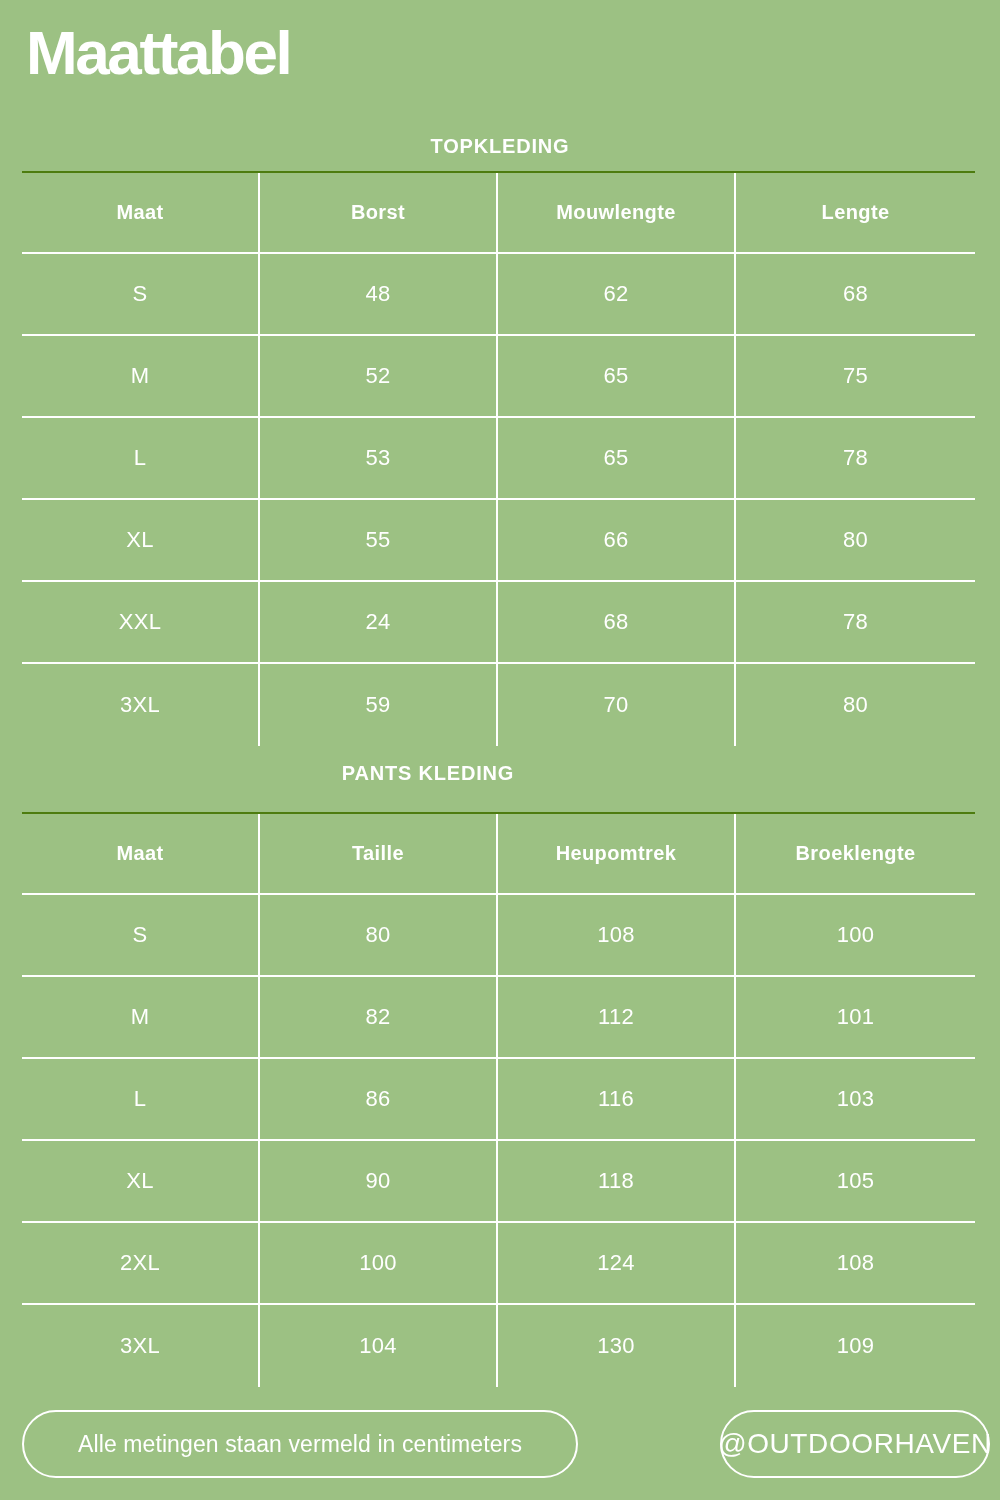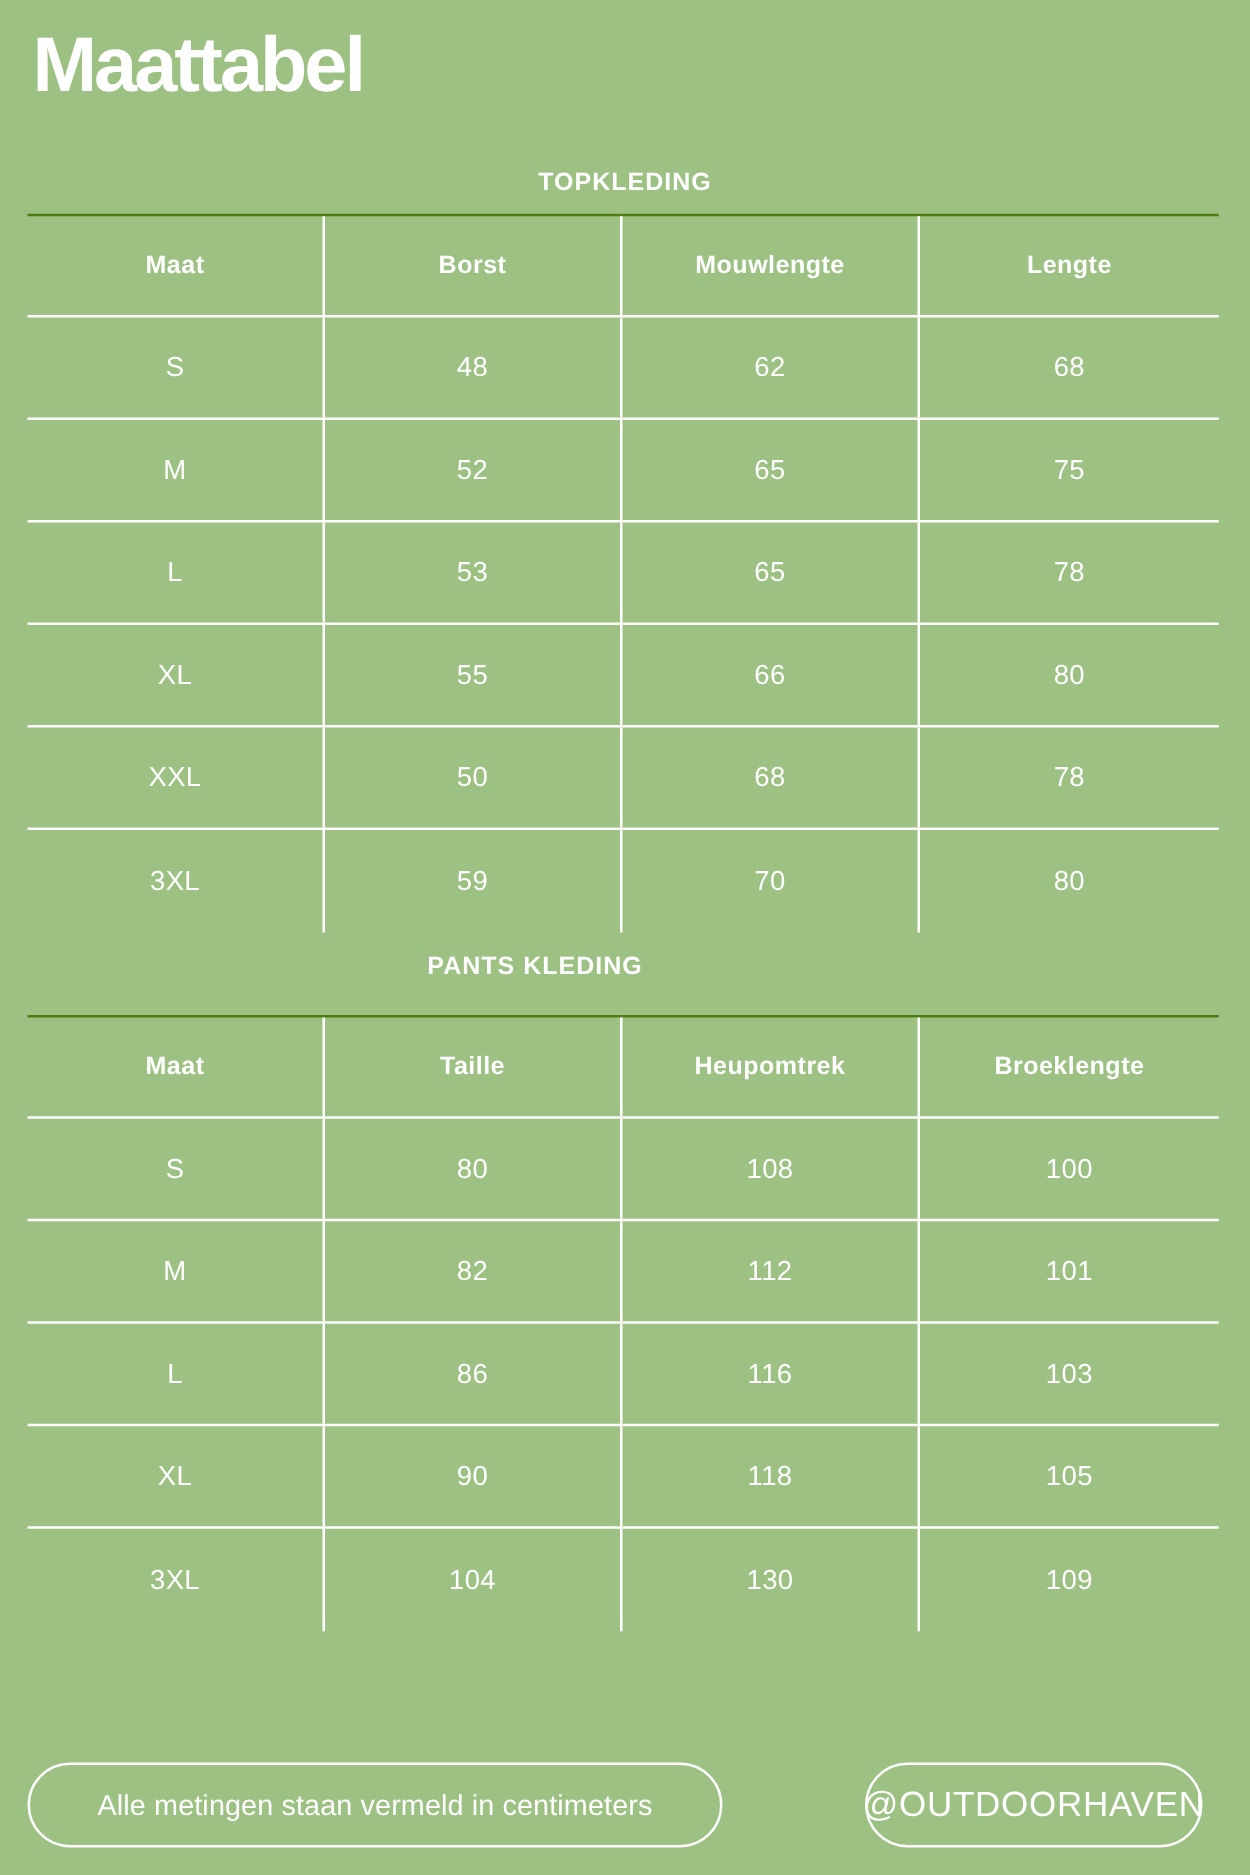--- a/index.html
+++ b/index.html
@@ -90,21 +90,21 @@
   
   .size-table tbody tr:last-child td {
     border-bottom: none;
     height: 82px;
   }
 
   
   .footer {
     position: absolute;
     left: 22px;
-    right: 38px;
+    right: 10px;
     bottom: 22px;
     height: 68px;
     display: flex;
     align-items: center;
     justify-content: space-between;
   }
   .pill {
     box-sizing: border-box;
     height: 68px;
     border: 2px solid #ffffff;
@@ -172,21 +172,21 @@
         <td>78</td>
       </tr>
       <tr>
         <td>XL</td>
         <td>55</td>
         <td>66</td>
         <td>80</td>
       </tr>
       <tr>
         <td>XXL</td>
-        <td>50</td>
+        <td>24</td>
         <td>68</td>
         <td>78</td>
       </tr>
       <tr>
         <td>3XL</td>
         <td>59</td>
         <td>70</td>
         <td>80</td>
       </tr>
     </tbody>
@@ -228,20 +228,26 @@
         <td>116</td>
         <td>103</td>
       </tr>
       <tr>
         <td>XL</td>
         <td>90</td>
         <td>118</td>
         <td>105</td>
       </tr>
       <tr>
+        <td>2XL</td>
+        <td>100</td>
+        <td>124</td>
+        <td>108</td>
+      </tr>
+      <tr>
         <td>3XL</td>
         <td>104</td>
         <td>130</td>
         <td>109</td>
       </tr>
     </tbody>
   </table>
 
   <div class="footer">
     <div class="pill pill-note">Alle metingen staan vermeld in centimeters</div>

